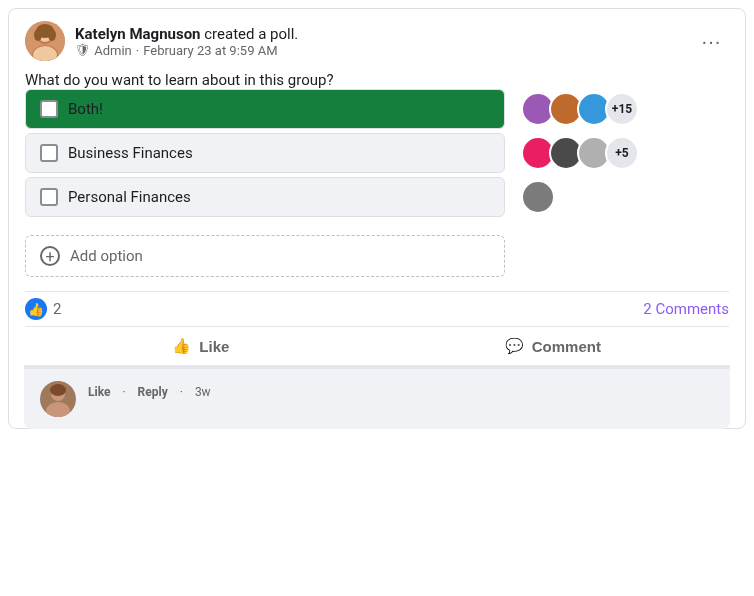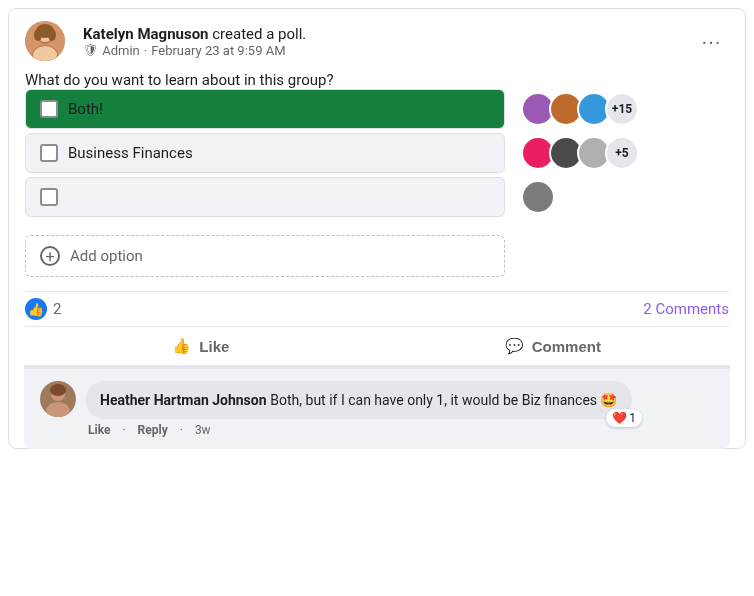--- a/index.html
+++ b/index.html
@@ -20,21 +20,21 @@
     }
     .post-header {
       display: flex;
       align-items: center;
       justify-content: space-between;
       margin-bottom: 10px;
     }
     .post-header-left {
       display: flex;
       align-items: center;
-      gap: 18px;
+      gap: 10px;
     }
     .avatar-large {
       width: 40px;
       height: 40px;
       border-radius: 50%;
       background: #c0a080;
       overflow: hidden;
       display: flex;
       align-items: center;
       justify-content: center;
@@ -346,20 +346,21 @@
           <div class="voter-avatar" style="background:#4a4a4a;"></div>
           <div class="voter-avatar" style="background:#b0b0b0;"></div>
           <div class="voter-count-badge">+5</div>
         </div>
       </div>
     </div>
 
     <div class="poll-option-row">
       <div class="poll-option-box">
         <div class="checkbox"></div>
+        <span class="poll-option-label">Personal Finances</span>
       </div>
       <div class="voter-avatars">
         <div class="voter-avatars-inner">
           <div class="voter-avatar" style="background:#7b7b7b;"></div>
         </div>
       </div>
     </div>
   </div>
 
   <div class="add-option-row">
@@ -389,28 +390,20 @@
   <div class="comment-section">
     <div class="comment-avatar">
       <svg viewBox="0 0 36 36" xmlns="http://www.w3.org/2000/svg" width="36" height="36">
         <circle cx="18" cy="18" r="18" fill="#a0785a"></circle>
         <circle cx="18" cy="13" r="7" fill="#c8977a"></circle>
         <ellipse cx="18" cy="30" rx="12" ry="9" fill="#c8977a"></ellipse>
         <ellipse cx="18" cy="9" rx="8" ry="6" fill="#7a4a2a"></ellipse>
       </svg>
     </div>
     <div>
-      <div class="comment-bubble">
-        <span class="comment-author">Heather Hartman Johnson</span>
-        <span class="comment-text"> <span>Both, but if I can have only 1, it would be Biz finances 🤩</span></span>
-        <div class="comment-reaction-badge">
-          <span>❤️</span>
-          <span>1</span>
-        </div>
-      </div>
       <div class="comment-actions">
         <span class="comment-action-link">Like</span>
         <span>·</span>
         <span class="comment-action-link">Reply</span>
         <span>·</span>
         <span>3w</span>
       </div>
     </div>
   </div>
 </div>

